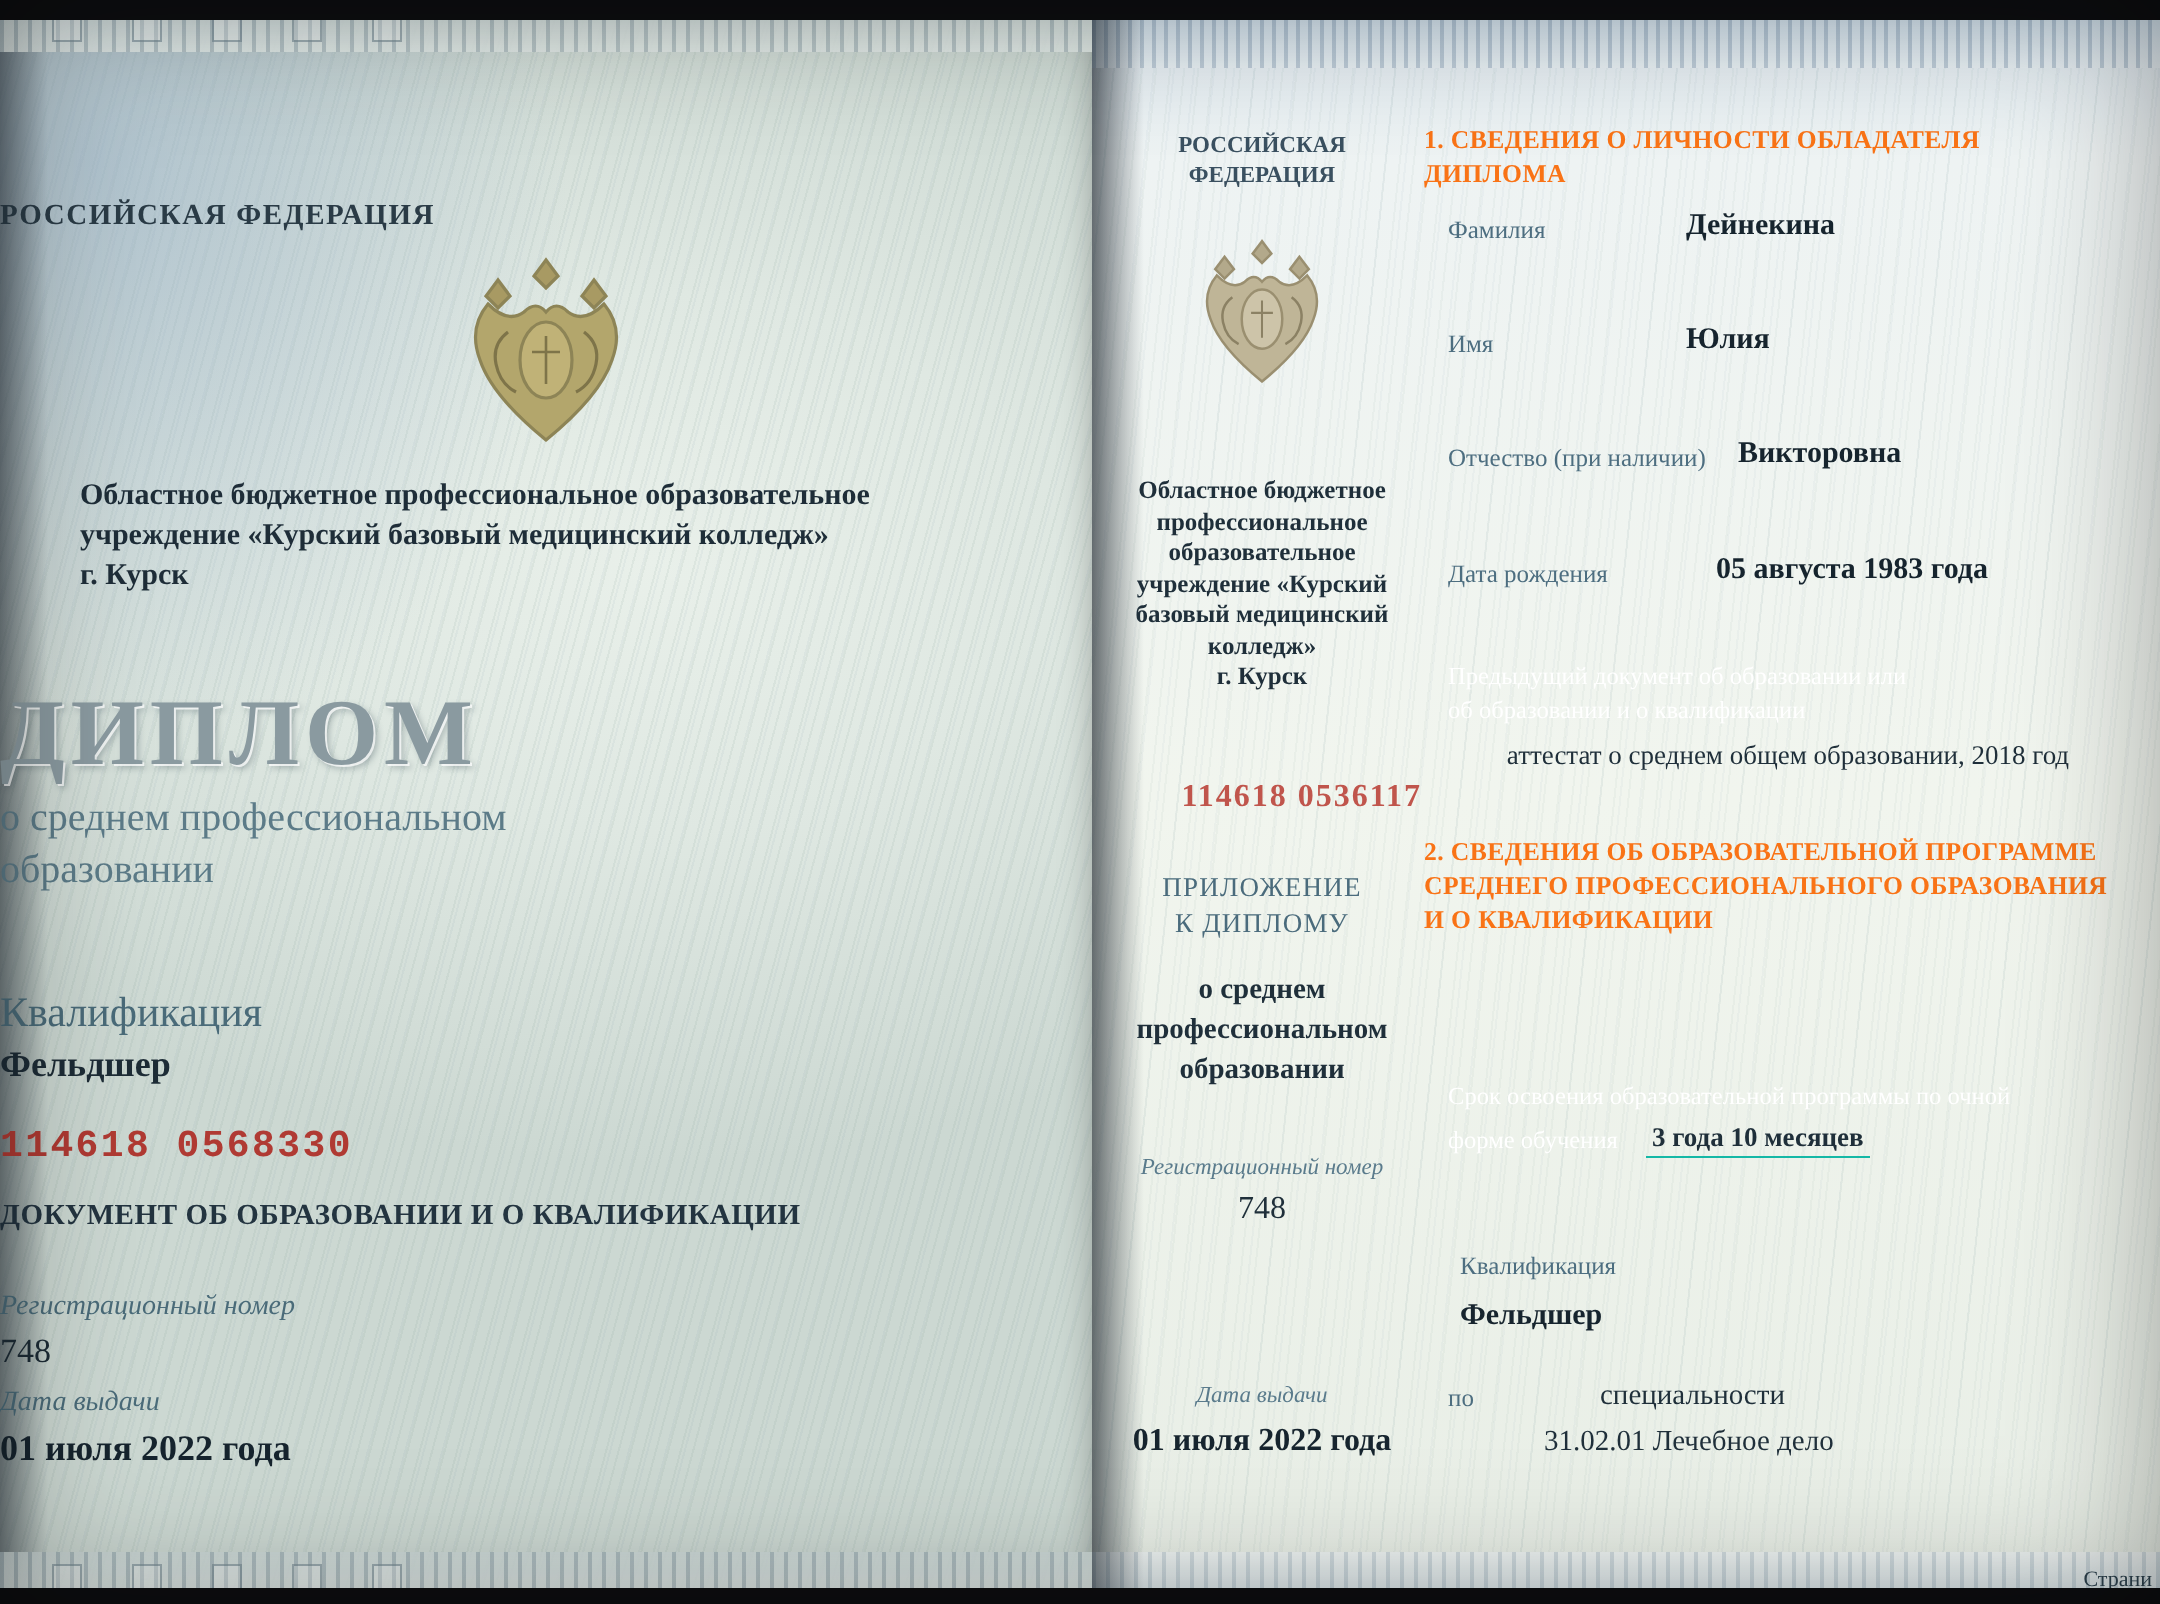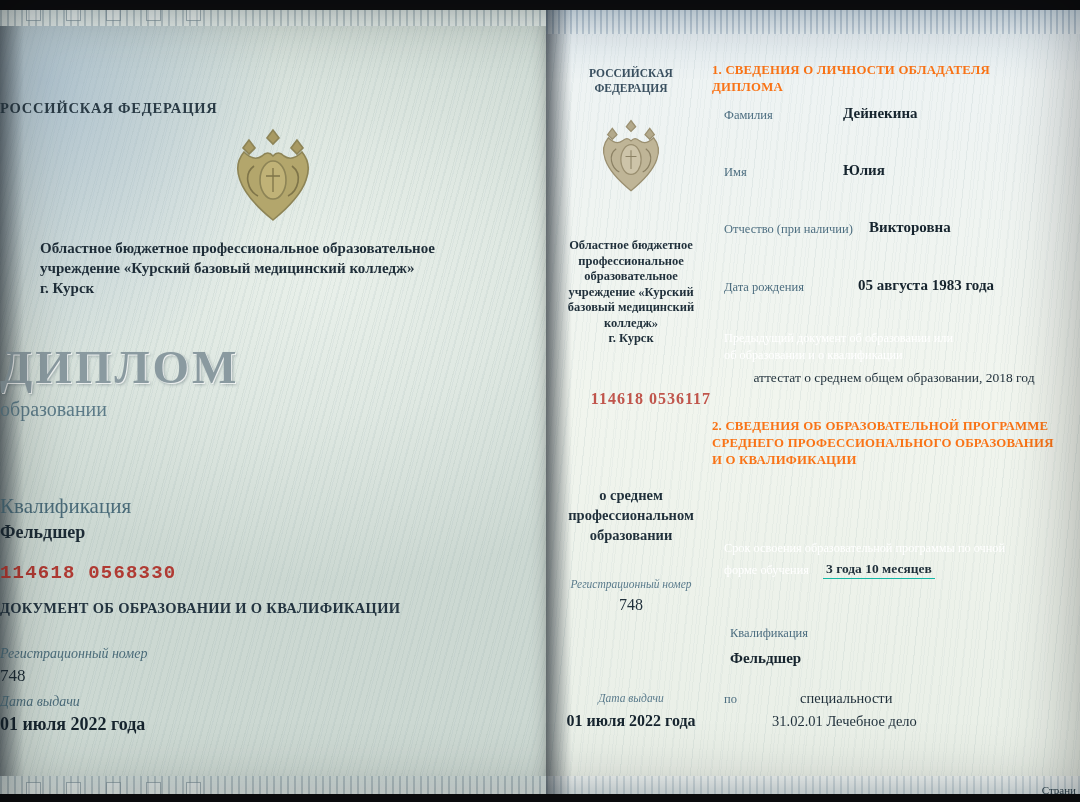--- a/index.html
+++ b/index.html
@@ -306,20 +306,21 @@
       </svg>
 
       <div class="org-block">
         <div>Областное бюджетное профессиональное образовательное</div>
         <div>учреждение «Курский базовый медицинский колледж»</div>
         <div>г. Курск</div>
       </div>
 
       <div class="diplom-word">ДИПЛОМ</div>
       <div class="diplom-sub">
+        <div>о среднем профессиональном</div>
         <div>образовании</div>
       </div>
 
       <div class="qual-label">Квалификация</div>
       <div class="qual-value">Фельдшер</div>
 
       <div class="serial-left">114618  0568330</div>
 
       <div class="doc-kind">ДОКУМЕНТ ОБ ОБРАЗОВАНИИ И О КВАЛИФИКАЦИИ</div>
 
@@ -360,20 +361,24 @@
     <div>профессиональное</div>
     <div>образовательное</div>
     <div>учреждение «Курский</div>
     <div>базовый медицинский</div>
     <div>колледж»</div>
     <div>г. Курск</div>
   </div>
 
   <div class="r-serial">114618  0536117</div>
 
+  <div class="r-annex">
+    <div>ПРИЛОЖЕНИЕ</div>
+    <div>К ДИПЛОМУ</div>
+  </div>
   <div class="r-annex-sub">
     <div>о среднем</div>
     <div>профессиональном</div>
     <div>образовании</div>
   </div>
 
   <div class="r-reg-label">Регистрационный номер</div>
   <div class="r-reg-value">748</div>
   <div class="r-date-label">Дата выдачи</div>
   <div class="r-date-value">01 июля 2022 года</div>

